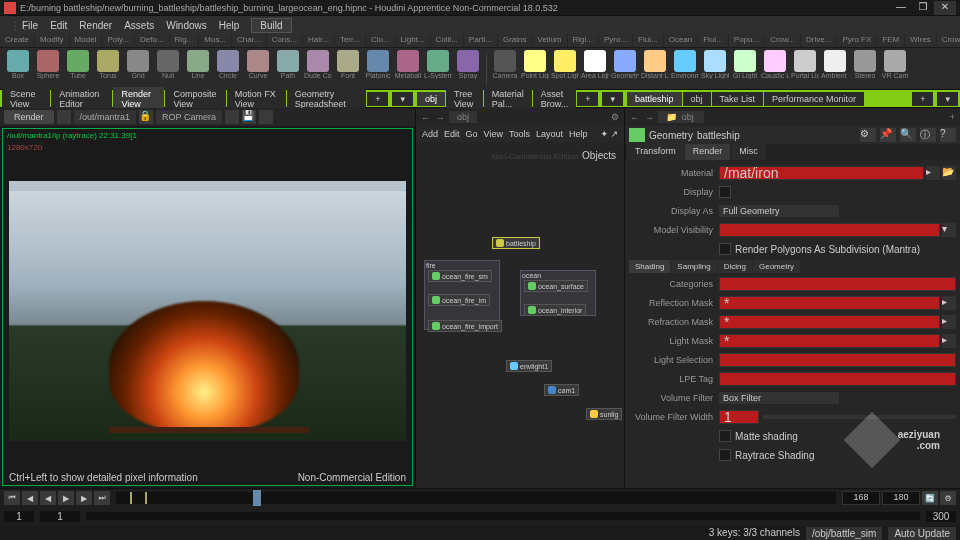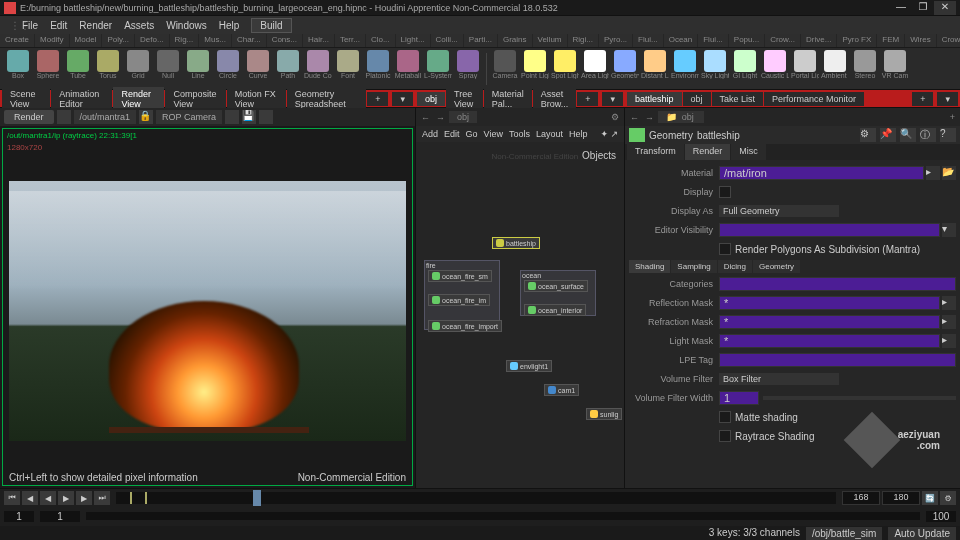--- a/index.html
+++ b/index.html
@@ -14,21 +14,21 @@
 .menubar .grip{width:8px;color:#666}
 .menubar .build{background:#3a3a3a;padding:1px 8px;border:1px solid #555;margin-left:6px}
 .menubar .main{margin-left:auto;color:#89c}
 .shelftabs{height:14px;background:#252525;display:flex;gap:1px;border-bottom:1px solid #1a1a1a;overflow:hidden}
 .shelftabs span{padding:1px 5px;font-size:8px;color:#888;background:#2e2e2e;cursor:pointer;white-space:nowrap}
 .shelf{height:42px;background:#2a2a2a;display:flex;align-items:center;padding:0 4px;gap:2px;border-bottom:1px solid #111;overflow:hidden}
 .tool{width:28px;height:38px;text-align:center;cursor:pointer}
 .tool .ic{width:22px;height:22px;margin:0 auto;border-radius:3px}
 .tool .lb{font-size:7px;color:#888;display:block;overflow:hidden;white-space:nowrap}
 .shelf .sep{width:1px;height:32px;background:#444;margin:0 2px}
-.panetabs{height:18px;background:#b91c1c;display:flex;align-items:center;gap:1px;padding:0 2px;border-bottom:1px solid #111}
+.panetabs{height:18px;background:#84cc16;display:flex;align-items:center;gap:1px;padding:0 2px;border-bottom:1px solid #111}
 .panetabs span{padding:2px 8px;font-size:9px;background:#2a2a2a;cursor:pointer}
 .panetabs span.act{background:#3a3a3a;color:#fff}
 .panetabs .pl{margin-left:auto;display:flex;gap:4px;color:#888}
 .main{display:flex;height:380px}
 .left{width:415px;display:flex;flex-direction:column;background:#1a1a1a}
 .ltb{height:18px;background:#252525;display:flex;align-items:center;gap:3px;padding:0 4px}
 .ltb .btn{padding:2px 10px;background:#444;border-radius:2px;cursor:pointer;font-size:9px}
 .ltb .path{padding:2px 6px;background:#333;font-size:9px;color:#aaa}
 .ltb .ic{width:14px;height:14px;background:#3a3a3a;cursor:pointer}
 .vp{flex:1;position:relative;border:1px solid #0a4;background:#1a1a1a;margin:2px}
@@ -55,21 +55,21 @@
 .right{flex:1;background:#262626;display:flex;flex-direction:column}
 .rhead{height:18px;background:#2a2a2a;display:flex;align-items:center;padding:0 4px;gap:4px}
 .rhead .ic{width:16px;height:14px;background:#3a3a3a;cursor:pointer}
 .rhead .nm{flex:1;font-size:10px}
 .rtabs{height:16px;background:#222;display:flex;gap:1px;padding-left:2px}
 .rtabs span{padding:2px 8px;font-size:9px;background:#2a2a2a;cursor:pointer}
 .rtabs span.act{background:#3a3a3a}
 .props{flex:1;padding:4px;overflow:auto}
 .prow{display:flex;align-items:center;height:18px;margin-bottom:1px}
 .prow .pl{width:90px;text-align:right;padding-right:6px;font-size:9px;color:#999}
-.prow .pv{flex:1;height:14px;background:#4c1d95;border:1px solid #333;padding:0 4px;font-size:11px;display:flex;align-items:center}
+.prow .pv{flex:1;height:14px;background:#b91c1c;border:1px solid #333;padding:0 4px;font-size:14px;display:flex;align-items:center}
 .prow .pic{width:14px;height:14px;background:#333;margin-left:2px;cursor:pointer}
 .prow .sel{flex:0 0 120px;background:#333;padding:1px 4px;font-size:9px}
 .prow .cb{width:12px;height:12px;background:#1a1a1a;border:1px solid #444;margin-right:4px}
 .stabs{display:flex;gap:1px;margin:2px 0}
 .stabs span{padding:2px 6px;font-size:8px;background:#2e2e2e;cursor:pointer}
 .stabs span.act{background:#3a3a3a}
 .timeline{height:38px;background:#1e1e1e;border-top:1px solid #111}
 .tl1{height:18px;display:flex;align-items:center;padding:0 4px;gap:2px}
 .tl1 .tb{width:16px;height:14px;background:#3a3a3a;cursor:pointer;display:flex;align-items:center;justify-content:center;font-size:8px}
 .tl1 .track{flex:1;height:12px;background:#111;position:relative;margin:0 4px}
@@ -395,21 +395,21 @@
         </div>
       <div class="prow">
           <span class="pl">Display</span>
           <span class="cb"></span>
         </div>
       <div class="prow">
           <span class="pl">Display As</span>
           <span class="sel">Full Geometry</span>
         </div>
       <div class="prow">
-          <span class="pl">Editor Visibility</span>
+          <span class="pl">Model Visibility</span>
           <span class="pv"></span>
           <span class="pic">▾</span>
         </div>
       <div class="prow">
           <span class="pl"></span>
           <span class="cb"></span>
           <span>Render Polygons As Subdivision (Mantra)</span>
         </div>
       <div class="stabs">
         <span class="act">Shading</span>
@@ -428,20 +428,24 @@
         </div>
       <div class="prow">
           <span class="pl">Refraction Mask</span>
           <span class="pv">*</span>
           <span class="pic">▸</span>
         </div>
       <div class="prow">
           <span class="pl">Light Mask</span>
           <span class="pv">*</span>
           <span class="pic">▸</span>
+        </div>
+      <div class="prow">
+          <span class="pl">Light Selection</span>
+          <span class="pv"></span>
         </div>
       <div class="prow">
           <span class="pl">LPE Tag</span>
           <span class="pv"></span>
         </div>
       <div class="prow">
           <span class="pl">Volume Filter</span>
           <span class="sel">Box Filter</span>
         </div>
       <div class="prow">
@@ -478,21 +482,21 @@
     </div>
     <span class="fn">168</span>
     <span class="fn">180</span>
     <span class="tb">🔄</span>
     <span class="tb">⚙</span>
   </div>
   <div class="tl2">
     <span class="fn" style="width:30px;background:#111;text-align:center">1</span>
     <span class="fn" style="width:40px;background:#111;text-align:center">1</span>
     <div class="track2"></div>
-    <span class="fn" style="width:30px;background:#111;text-align:center">100</span>
+    <span class="fn" style="width:30px;background:#111;text-align:center">300</span>
   </div>
 </div>
 
 <div class="status">
   <span></span>
   <div class="r">
     <span>3 keys: 3/3 channels</span>
     <span style="background:#333;padding:1px 6px">/obj/battle_sim</span>
     <span style="background:#333;padding:1px 6px">Auto Update</span>
   </div>

